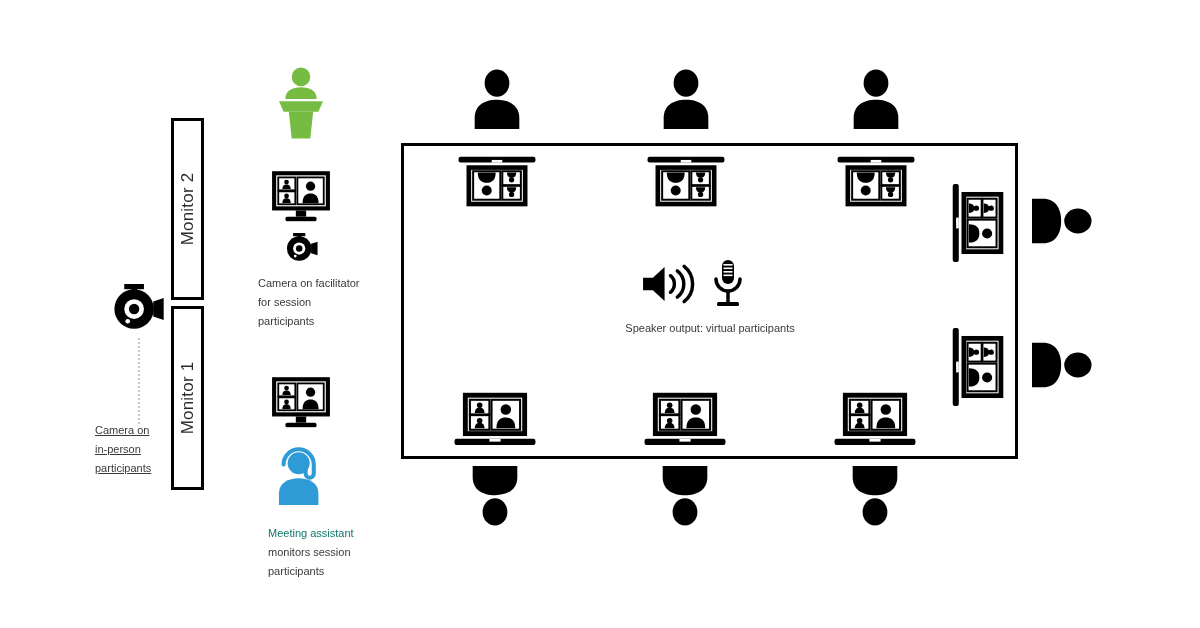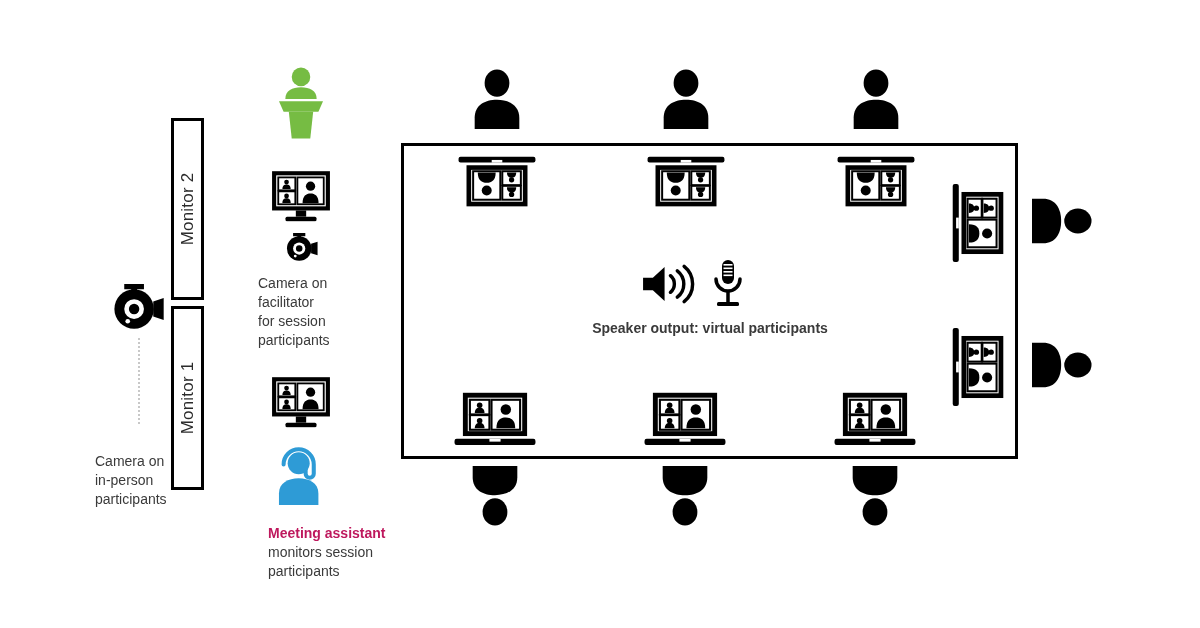--- a/index.html
+++ b/index.html
@@ -48,26 +48,26 @@
   
   .dotted-line {
     position: absolute;
     width: 0;
     border-left: 2px dotted #c8c8c8;
   }
 
   
   .caption {
     position: absolute;
-    font-size: 14px;
+    font-size: 11px;
     line-height: 19px;
     color: #3a3a3a;
   }
-  .caption.center { text-align: center; font-weight: bold; }
-  .caption b { color: #be185d; font-weight: bold; }
+  .caption.center { text-align: center; }
+  .caption b { color: #0f766e; font-weight: normal; }
 
   
   .icon { position: absolute; display: block; }
   .icon svg { display: block; width: 100%; height: 100%; }
   .rot90  { transform: rotate(90deg); }
   .rot180 { transform: rotate(180deg); }
   .rotm90 { transform: rotate(-90deg); }
 </style>
 </head>
 <body>
@@ -162,21 +162,21 @@
   </svg>
 
   <span class="icon" style="left:108px; top:276px; width:58px; height:58px; color:#000;">
     <svg viewBox="0 0 100 100" class="rotm90">
         <use href="#sym-webcam"></use>
       </svg>
   </span>
 
   <span class="dotted-line" style="left:138px; top:338px; height:86px;"></span>
 
-  <div class="caption" style="left:95px; top:452px; width:95px;">
+  <div class="caption" style="left:95px; top:421px; width:95px;text-decoration:underline;">
     <div>Camera on</div>
     <div>in-person</div>
     <div>participants</div>
   </div>
 
   <div class="monitor-box" style="left:171px; top:118px; width:33px; height:182px;">
     <span class="monitor-label">Monitor 2</span>
   </div>
 
   <div class="monitor-box" style="left:171px; top:306px; width:33px; height:184px;">

